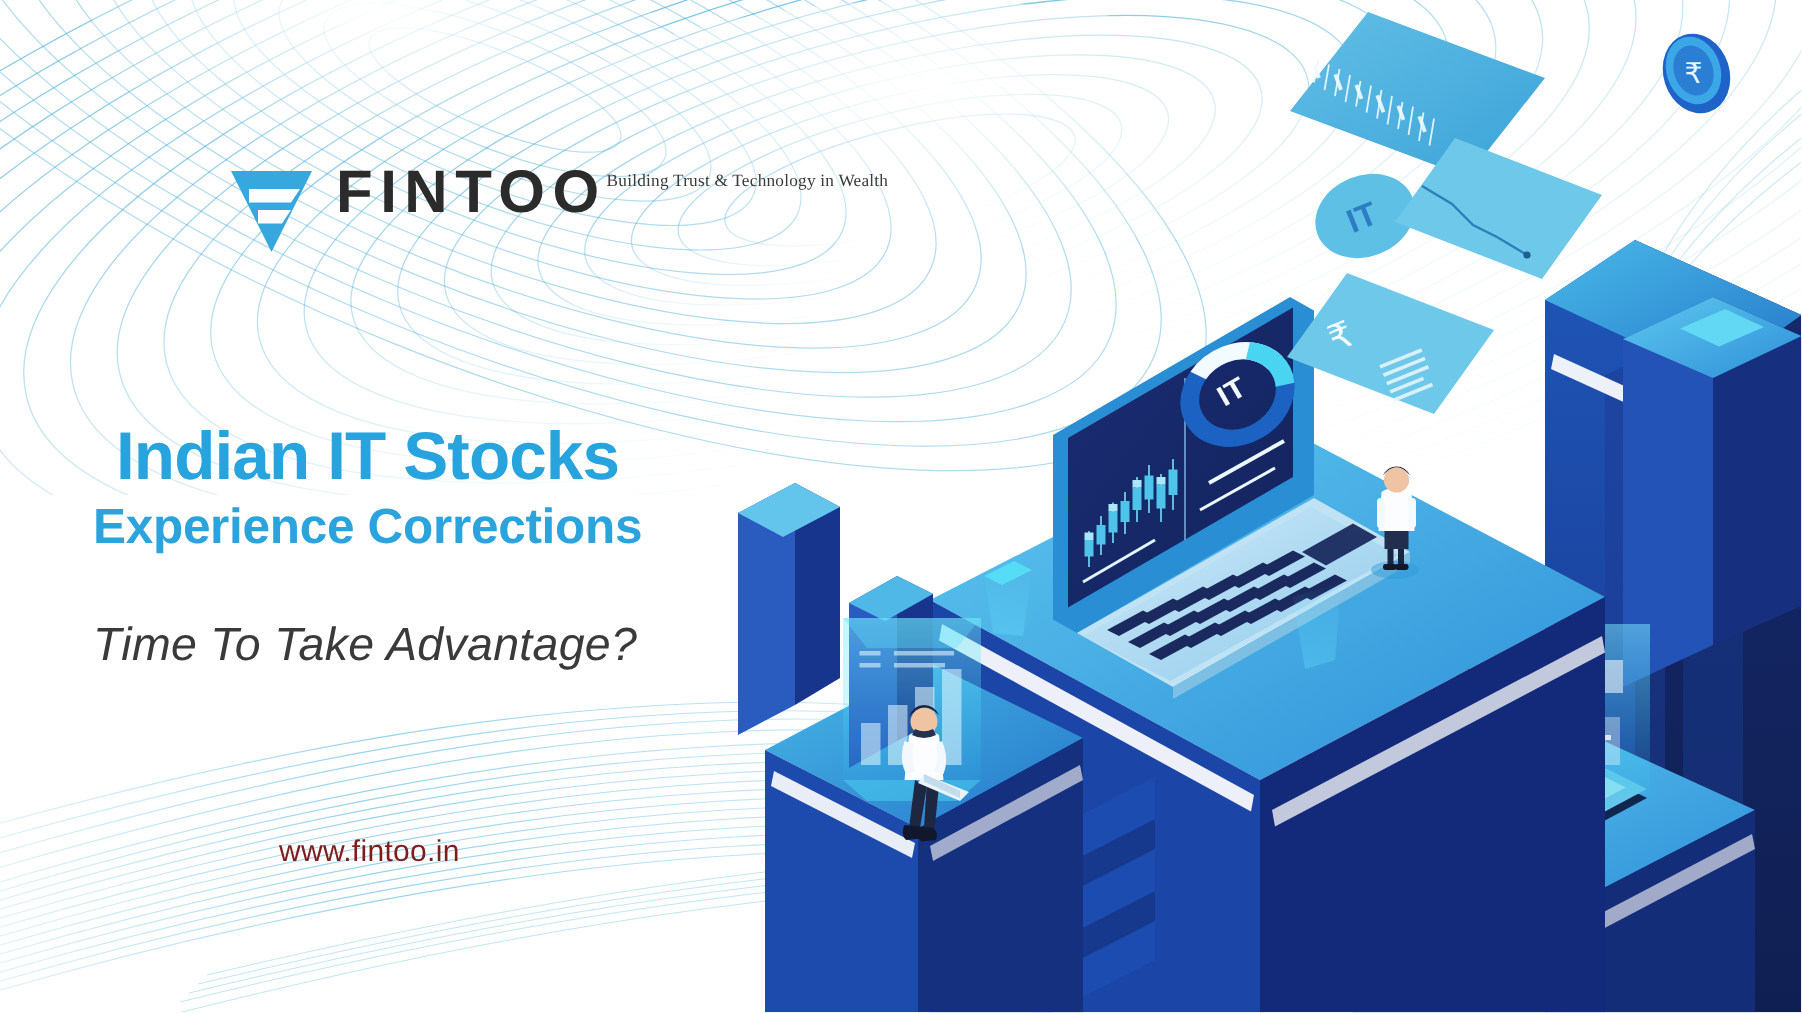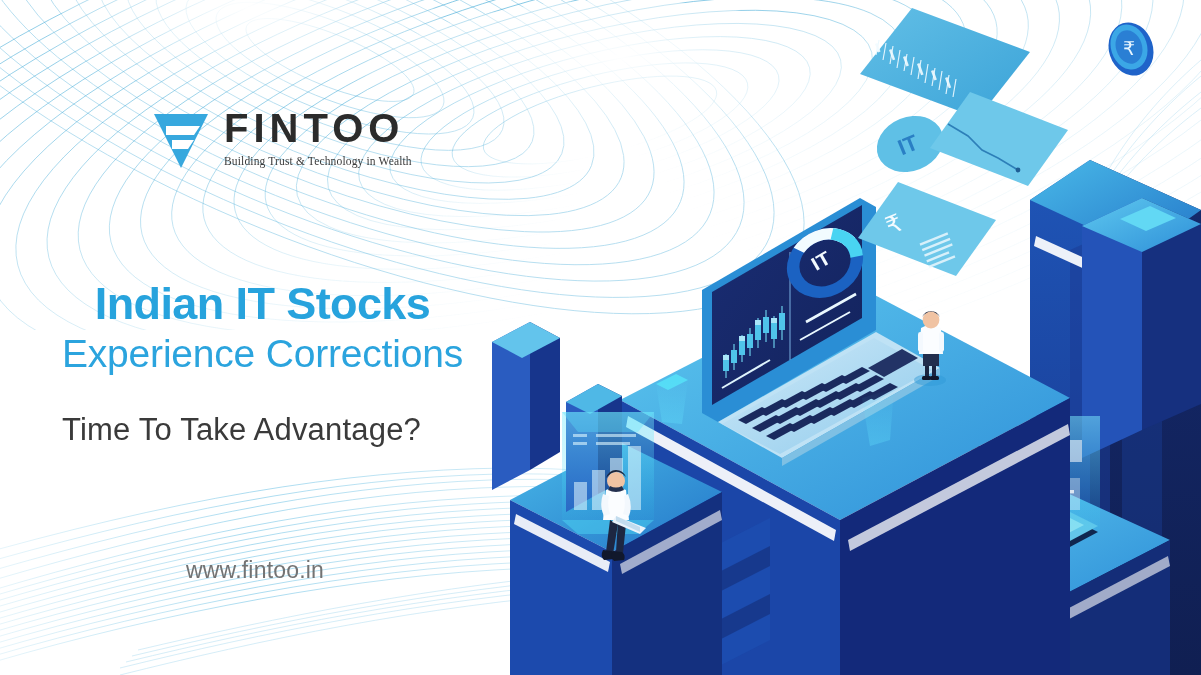--- a/index.html
+++ b/index.html
@@ -15,47 +15,47 @@
     background:#ffffff;
     overflow:hidden;
   }
 
   
   .bg-layer { position:absolute; left:0; top:0; width:1201px; height:675px; pointer-events:none; }
 
   
   #logo-block { position:absolute; left:150px; top:108px; display:flex; align-items:flex-start; }
   #logo-mark { width:62px; height:62px; flex:0 0 auto; margin-top:2px; }
-  #logo-text-wrap { margin-left:12px; display:flex; flex-direction:column; }
+  #logo-text-wrap { margin-left:12px; display:flex; flex-direction:row; }
   #logo-wordmark {
     font-size:40px; font-weight:bold; letter-spacing:5px;
     color:#2b2b2b; line-height:1.0; font-family:"Liberation Sans", sans-serif;
   }
   #logo-tagline {
     margin-top:7px; font-size:11.5px; color:#3a3a3a; letter-spacing:.15px;
     font-family:Liberation Serif, serif; white-space:nowrap;
   }
 
   
   #headline-block { position:absolute; left:62px; top:281px;text-align:center; }
   .h-line1 {
     font-size:45px; font-weight:bold; color:#27a3dd;
     line-height:1.02; letter-spacing:-0.6px; white-space:nowrap;
   }
   .h-line2 {
-    font-size:39px; font-weight:normal; color:#2ba4de;
+    font-size:33px; font-weight:bold; color:#2ba4de;
     line-height:1.2; letter-spacing:-0.2px; white-space:nowrap; margin-top:4px;
   }
   #subhead {
     position:absolute; left:62px; top:412px;
-    font-size:31px; color:#3a3a3a; letter-spacing:.2px; white-space:nowrap;
+    font-size:31px; color:#3a3a3a; letter-spacing:.2px; white-space:nowrap;font-style:italic;
   }
   #site-url {
     position:absolute; left:186px; top:557px;
-    font-size:23px; color:#737373; letter-spacing:.2px; white-space:nowrap;
+    font-size:20px; color:#7f1d1d; letter-spacing:.2px; white-space:nowrap;
   }
 
   
   #illustration { position:absolute; left:470px; top:0; width:731px; height:675px; }
 </style>
 </head>
 <body>
 
 <div id="stage">
 

